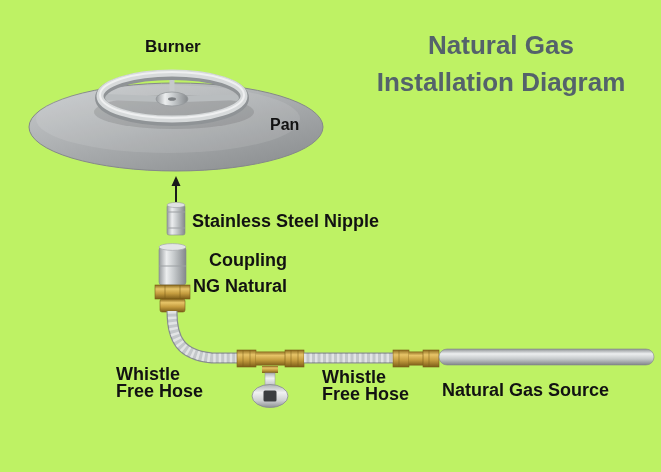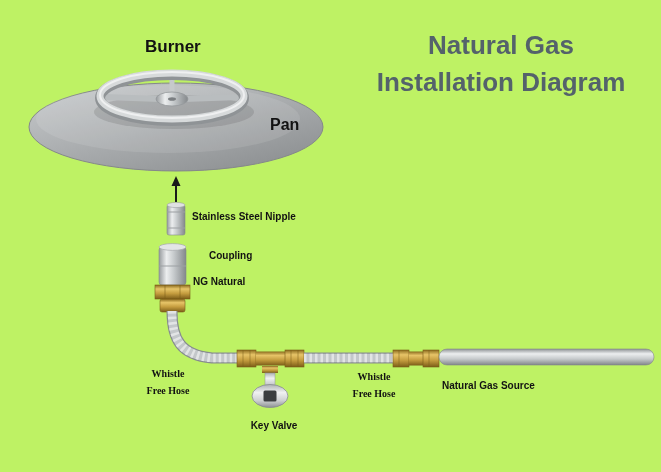--- a/index.html
+++ b/index.html
@@ -9,29 +9,29 @@
     height: 472px;
     background: #bef264;
     font-family: "Liberation Sans", sans-serif;
     overflow: hidden;
   }
   .page svg { position: absolute; left: 0; top: 0; }
   .lbl {
     position: absolute;
     font-weight: 700;
     color: #121212;
-    font-size: 10px;
+    font-size: 18px;
     white-space: nowrap;
   }
   .burner   { left: 145px; top: 37px;  font-size: 17px; }
   .pan      { left: 270px; top: 116px; font-size: 16px; }
   .nipple   { left: 192px; top: 211px; }
   .coupling { left: 209px; top: 250px; }
   .orifice  { left: 193px; top: 276px; }
-  .whistle  { width: 104px; text-align: center; line-height: 16.5px; white-space: normal; font-family: Liberation Serif, serif; }
+  .whistle  { width: 104px; text-align: left; line-height: 16.5px; white-space: normal; }
   .whistle-left  { left: 116px; top: 366px; }
   .whistle-right { left: 322px; top: 369px; }
   .keyvalve { left: 226px; top: 420px; width: 96px; text-align: center; }
   .gassource{ left: 442px; top: 380px; }
   .title {
     position: absolute;
     left: 350px; top: 27px; width: 302px;
     text-align: center;
     color: #54626b;
     font-size: 26px;
@@ -177,17 +177,16 @@
   <div class="lbl whistle whistle-left">
     <div>Whistle</div>
     <div>Free Hose</div>
   </div>
 
   <div class="lbl whistle whistle-right">
     <div>Whistle</div>
     <div>Free Hose</div>
   </div>
 
-  <div class="lbl keyvalve">Key Valve</div>
 
   <div class="lbl gassource">Natural Gas Source</div>
 
 </div>
 
 </body></html>

